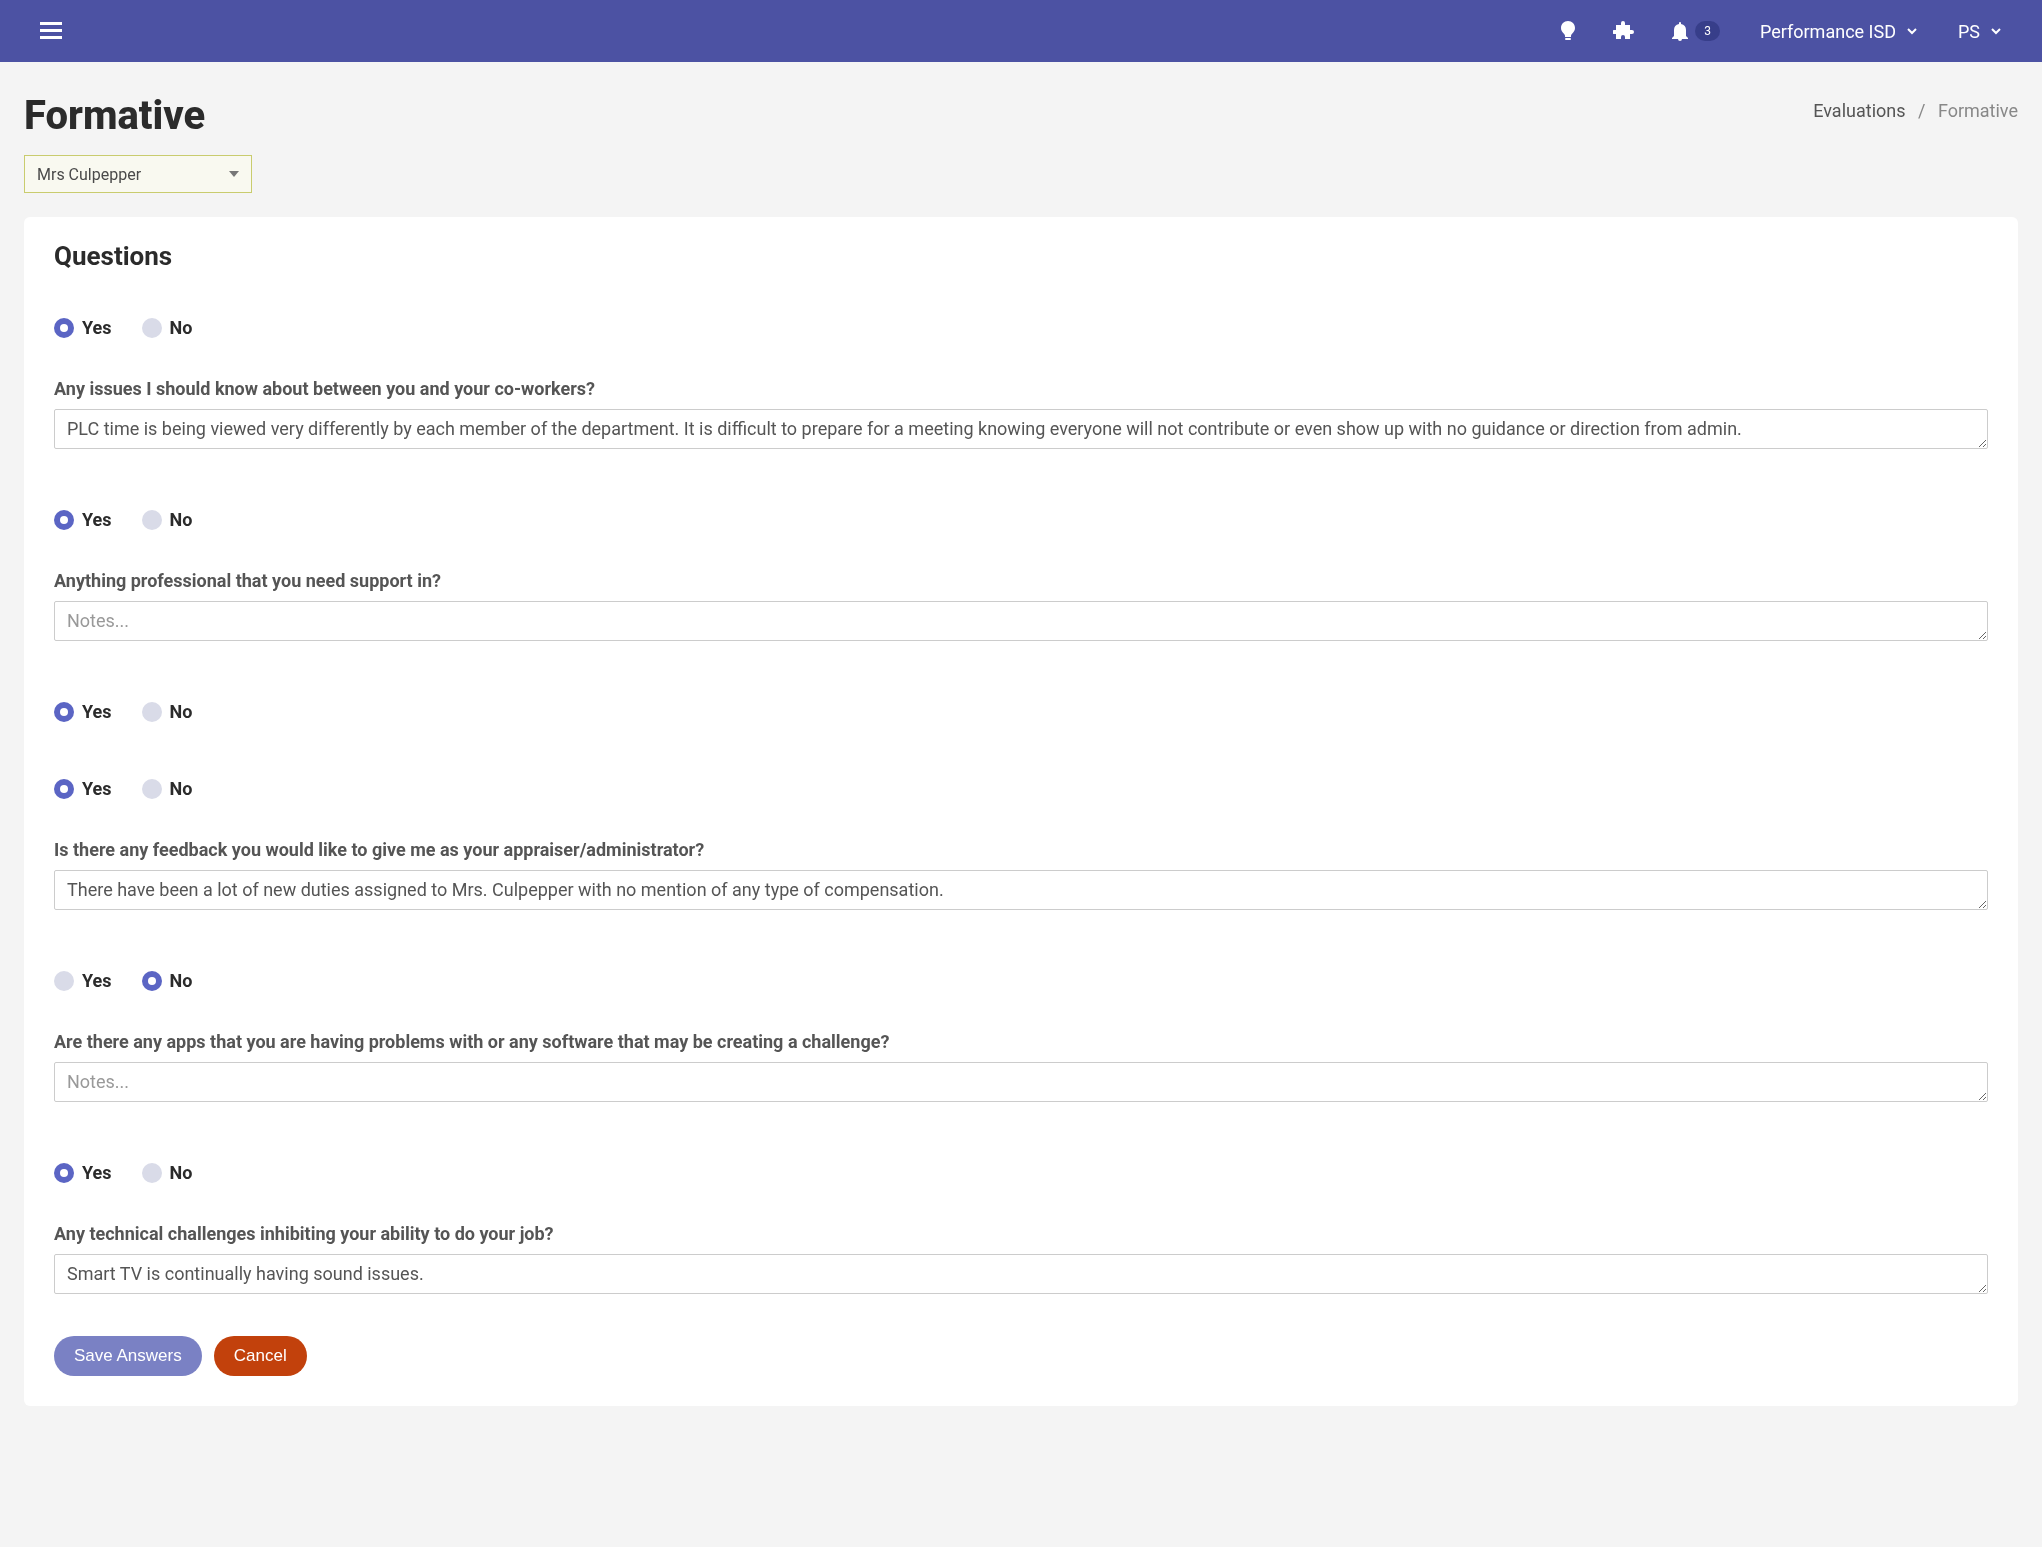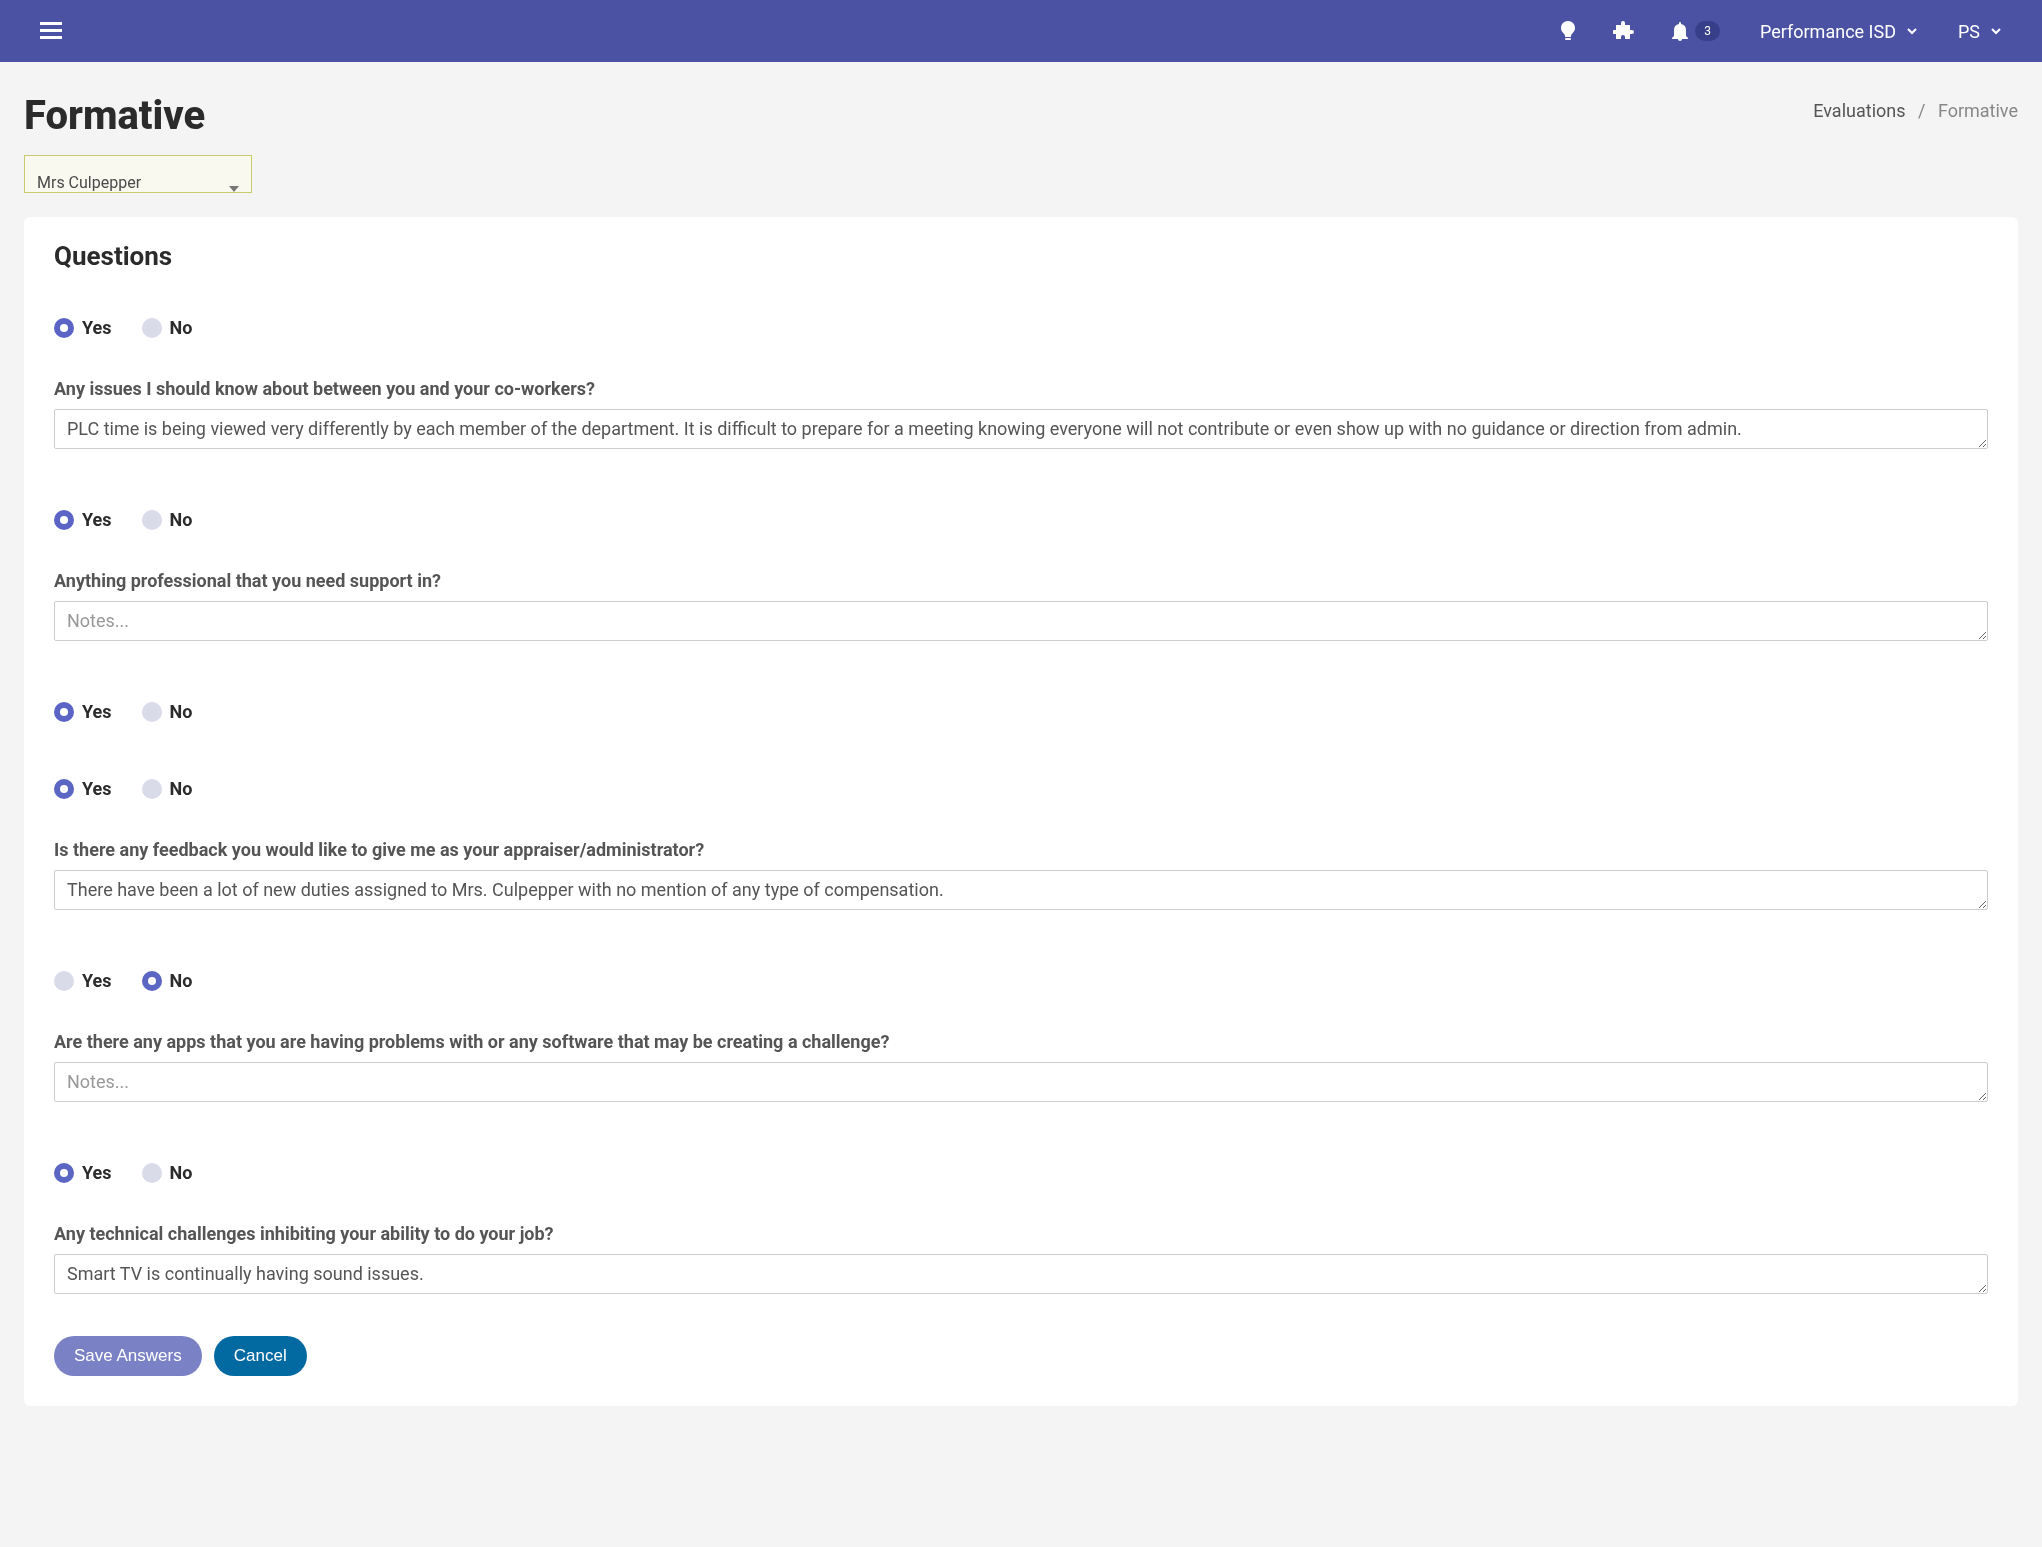--- a/index.html
+++ b/index.html
@@ -54,21 +54,21 @@
 .breadcrumb .current { color: #888; }
 .select-wrap {
   margin: 6px 24px 24px 24px;
 }
 .select-box {
   border: 1px solid #c9cc6e;
   background: #f9f9f0;
   width: 228px;
   height: 38px;
   display: flex;
-  align-items: flex-end;
+  align-items: center;
   padding: 0 12px;
   justify-content: space-between;
   cursor: pointer;
   color: #4a4a4a;
   font-size: 16px;
 }
 .card {
   background: #fff;
   margin: 20px 24px 30px 24px;
   border-radius: 6px;
@@ -127,21 +127,21 @@
 .buttons { display: flex; gap: 12px; }
 .btn {
   border: none;
   border-radius: 20px;
   padding: 10px 20px;
   font-size: 17px;
   color: #fff;
   cursor: pointer;
 }
 .btn-primary { background: #7a81c4; }
-.btn-secondary { background: #0369a1; }
+.btn-secondary { background: #c2410c; }
 </style>
 </head>
 <body>
 
 <div class="header">
   <div class="hamburger">
     <svg width="22" height="18" viewBox="0 0 22 18">
       <rect width="22" height="3" fill="#fff"></rect>
         <rect y="7" width="22" height="3" fill="#fff"></rect>
         <rect y="14" width="22" height="3" fill="#fff"></rect>

